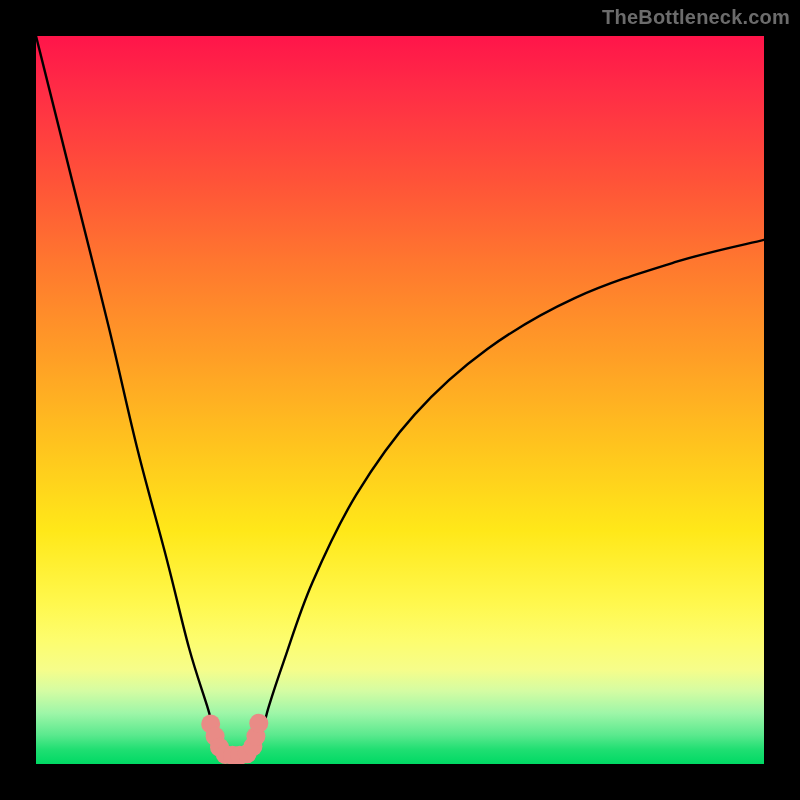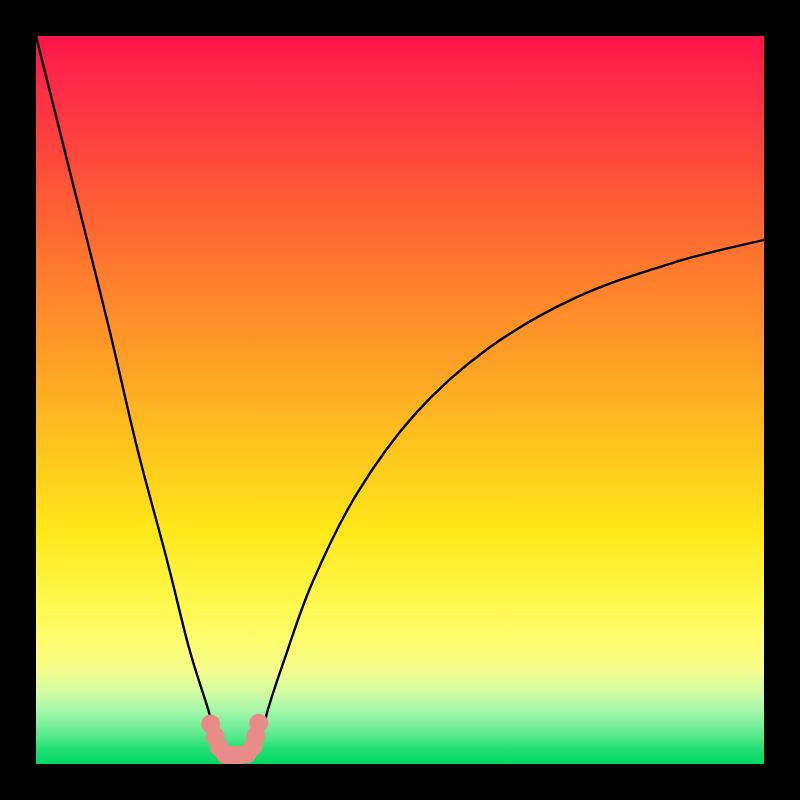--- a/index.html
+++ b/index.html
@@ -79,13 +79,14 @@
           <circle cx="189.3" cy="718.5" r="9.5" fill="#e98b86"></circle>
           <circle cx="196.6" cy="719.3" r="9.5" fill="#e98b86"></circle>
           <circle cx="203.8" cy="719.3" r="9.5" fill="#e98b86"></circle>
           <circle cx="211.1" cy="717.8" r="9.5" fill="#e98b86"></circle>
           <circle cx="216.9" cy="710.5" r="9.5" fill="#e98b86"></circle>
           <circle cx="219.9" cy="700.3" r="9.5" fill="#e98b86"></circle>
           <circle cx="222.8" cy="687.2" r="9.5" fill="#e98b86"></circle>
         </g>
     </svg>
   </div>
+  <div class="attribution">TheBottleneck.com</div>
 </div>
 
 </body></html>

